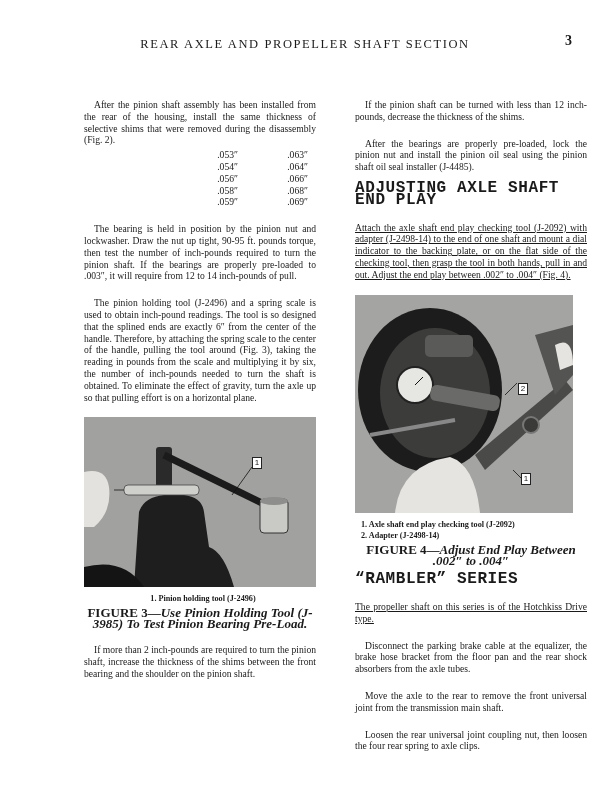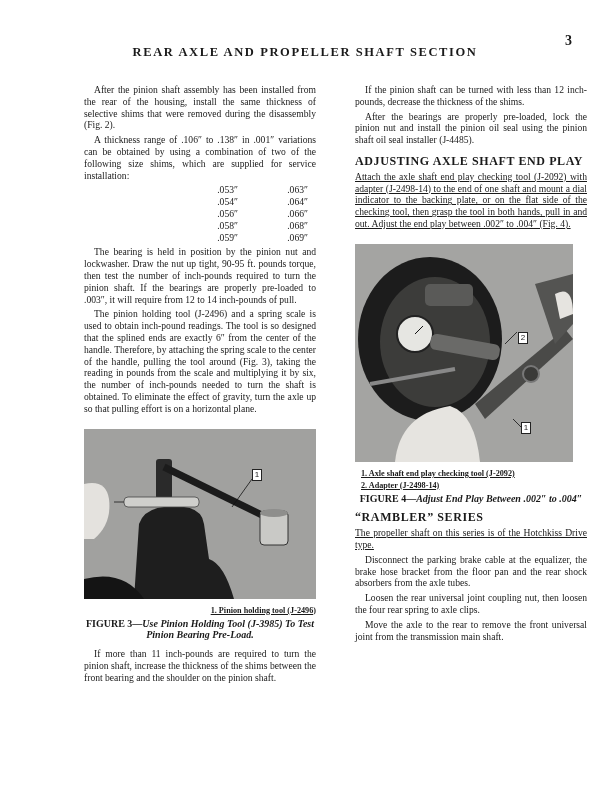--- a/index.html
+++ b/index.html
@@ -1,47 +1,46 @@
 <!DOCTYPE html>
 <html><head>
 <meta charset="utf-8">
 <style>
   html, body { margin: 0; padding: 0; background: #ffffff; }
   body { width: 611px; height: 792px; position: relative; overflow: hidden;
          font-family: "Liberation Serif", "DejaVu Serif", serif; color: #1a1a1a; }
   .page-number { position: absolute; left: 565px; top: 33px; font-weight: bold; font-size: 14px; }
-  .page-header { position: absolute; left: 100px; top: 45px; width: 410px; text-align: center;
-                 font-weight: bold; font-size: 12.5px; letter-spacing: 1.6px; }
+  .page-header { position: absolute; left: 100px; top: 37px; width: 410px; text-align: center;
+                 font-weight: normal; font-size: 12.5px; letter-spacing: 1.6px; }
   .col { position: absolute; top: 84px; width: 232px; font-size: 9.6px; line-height: 11.8px; }
   .col-left { left: 84px; }
   .col-right { left: 355px; }
-  p { margin: 0 0 3px 0; text-align: justify; text-indent: 10px; }
+  p { margin: 15px 0 3px 0; text-align: justify; text-indent: 10px; }
   p.noindent { text-indent: 0; text-decoration: underline; }
   .shim-table { display: grid; grid-template-columns: 90px 70px; margin: 0 0 3px 64px; text-align: right; }
   .shim-table span { display: block; }
-  h2 { font-size: 12px; letter-spacing: 0.6px; margin: 10px 0 3px 0; font-weight: bold; }
+  h2 { font-size: 16px; letter-spacing: 0.6px; margin: 10px 0 3px 0; font-weight: bold; font-family: Liberation Mono, monospace; }
   .figure { position: relative; width: 232px; background: #8a8a8a; overflow: hidden; }
   .figure svg { display: block; }
   .callout { position: absolute; background: #fff; border: 1px solid #222; font-family: "Liberation Sans", sans-serif;
              font-size: 8px; width: 8px; height: 10px; line-height: 10px; text-align: center; }
-  .legend { font-size: 8.2px; font-weight: bold; margin: 6px 0 2px 0; text-decoration: underline; }
+  .legend { font-size: 8.2px; font-weight: bold; margin: 6px 0 2px 0; }
   .legend div { margin-left: 6px; }
-  .legend.center { text-align: right; }
-  .fig-caption { text-align: center; font-size: 10px; font-weight: bold; margin: 2px 0 8px 0; line-height: 11px; }
+  .legend.center { text-align: center; }
+  .fig-caption { text-align: center; font-size: 13px; font-weight: bold; margin: 2px 0 8px 0; line-height: 11px; }
   .fig-caption em { font-style: italic; }
 </style>
 </head>
 <body>
 
 <div class="page-number">3</div>
 <div class="page-header">REAR AXLE AND PROPELLER SHAFT SECTION</div>
 
 <div class="col col-left">
   <p>After the pinion shaft assembly has been installed from the rear of the housing, install the same thickness of selective shims that were removed during the disassembly (Fig. 2).</p>
-  <p>A thickness range of .106″ to .138″ in .001″ variations can be obtained by using a combination of two of the following size shims, which are supplied for service installation:</p>
 
   <div class="shim-table">
     <span>.053″</span>
     <span>.063″</span>
     <span>.054″</span>
     <span>.064″</span>
     <span>.056″</span>
     <span>.066″</span>
     <span>.058″</span>
     <span>.068″</span>
@@ -70,21 +69,21 @@
     <div class="callout" style="left:168px; top:40px;">1</div>
   </div>
 
   <div class="legend center">
     <div>1. Pinion holding tool (J-2496)</div>
   </div>
   <div class="fig-caption">
     <span>FIGURE 3—</span><em>Use Pinion Holding Tool (J-3985) To Test Pinion Bearing Pre-Load.</em>
   </div>
 
-  <p>If more than 11 inch-pounds are required to turn the pinion shaft, increase the thickness of the shims between the front bearing and the shoulder on the pinion shaft.</p>
+  <p>If more than 2 inch-pounds are required to turn the pinion shaft, increase the thickness of the shims between the front bearing and the shoulder on the pinion shaft.</p>
 </div>
 
 <div class="col col-right">
   <p>If the pinion shaft can be turned with less than 12 inch-pounds, decrease the thickness of the shims.</p>
   <p>After the bearings are properly pre-loaded, lock the pinion nut and install the pinion oil seal using the pinion shaft oil seal installer (J-4485).</p>
 
   <h2>ADJUSTING AXLE SHAFT END PLAY</h2>
   <p class="noindent">Attach the axle shaft end play checking tool (J-2092) with adapter (J-2498-14) to the end of one shaft and mount a dial indicator to the backing plate, or on the flat side of the checking tool, then grasp the tool in both hands, pull in and out. Adjust the end play between .002″ to .004″ (Fig. 4).</p>
 
   <div class="figure" style="height:218px; margin-top:14px; width:218px;">
@@ -114,15 +113,15 @@
     <div>2. Adapter (J-2498-14)</div>
   </div>
   <div class="fig-caption">
     <span>FIGURE 4—</span><em>Adjust End Play Between .002″ to .004″</em>
   </div>
 
   <h2 style="margin-top:4px;">“RAMBLER” SERIES</h2>
   <p class="noindent">The propeller shaft on this series is of the Hotchkiss Drive type.</p>
 
   <p>Disconnect the parking brake cable at the equalizer, the brake hose bracket from the floor pan and the rear shock absorbers from the axle tubes.</p>
+  <p>Move the axle to the rear to remove the front universal joint from the transmission main shaft.</p>
   <p>Loosen the rear universal joint coupling nut, then loosen the four rear spring to axle clips.</p>
-  <p>Move the axle to the rear to remove the front universal joint from the transmission main shaft.</p>
 </div>
 
 </body></html>

